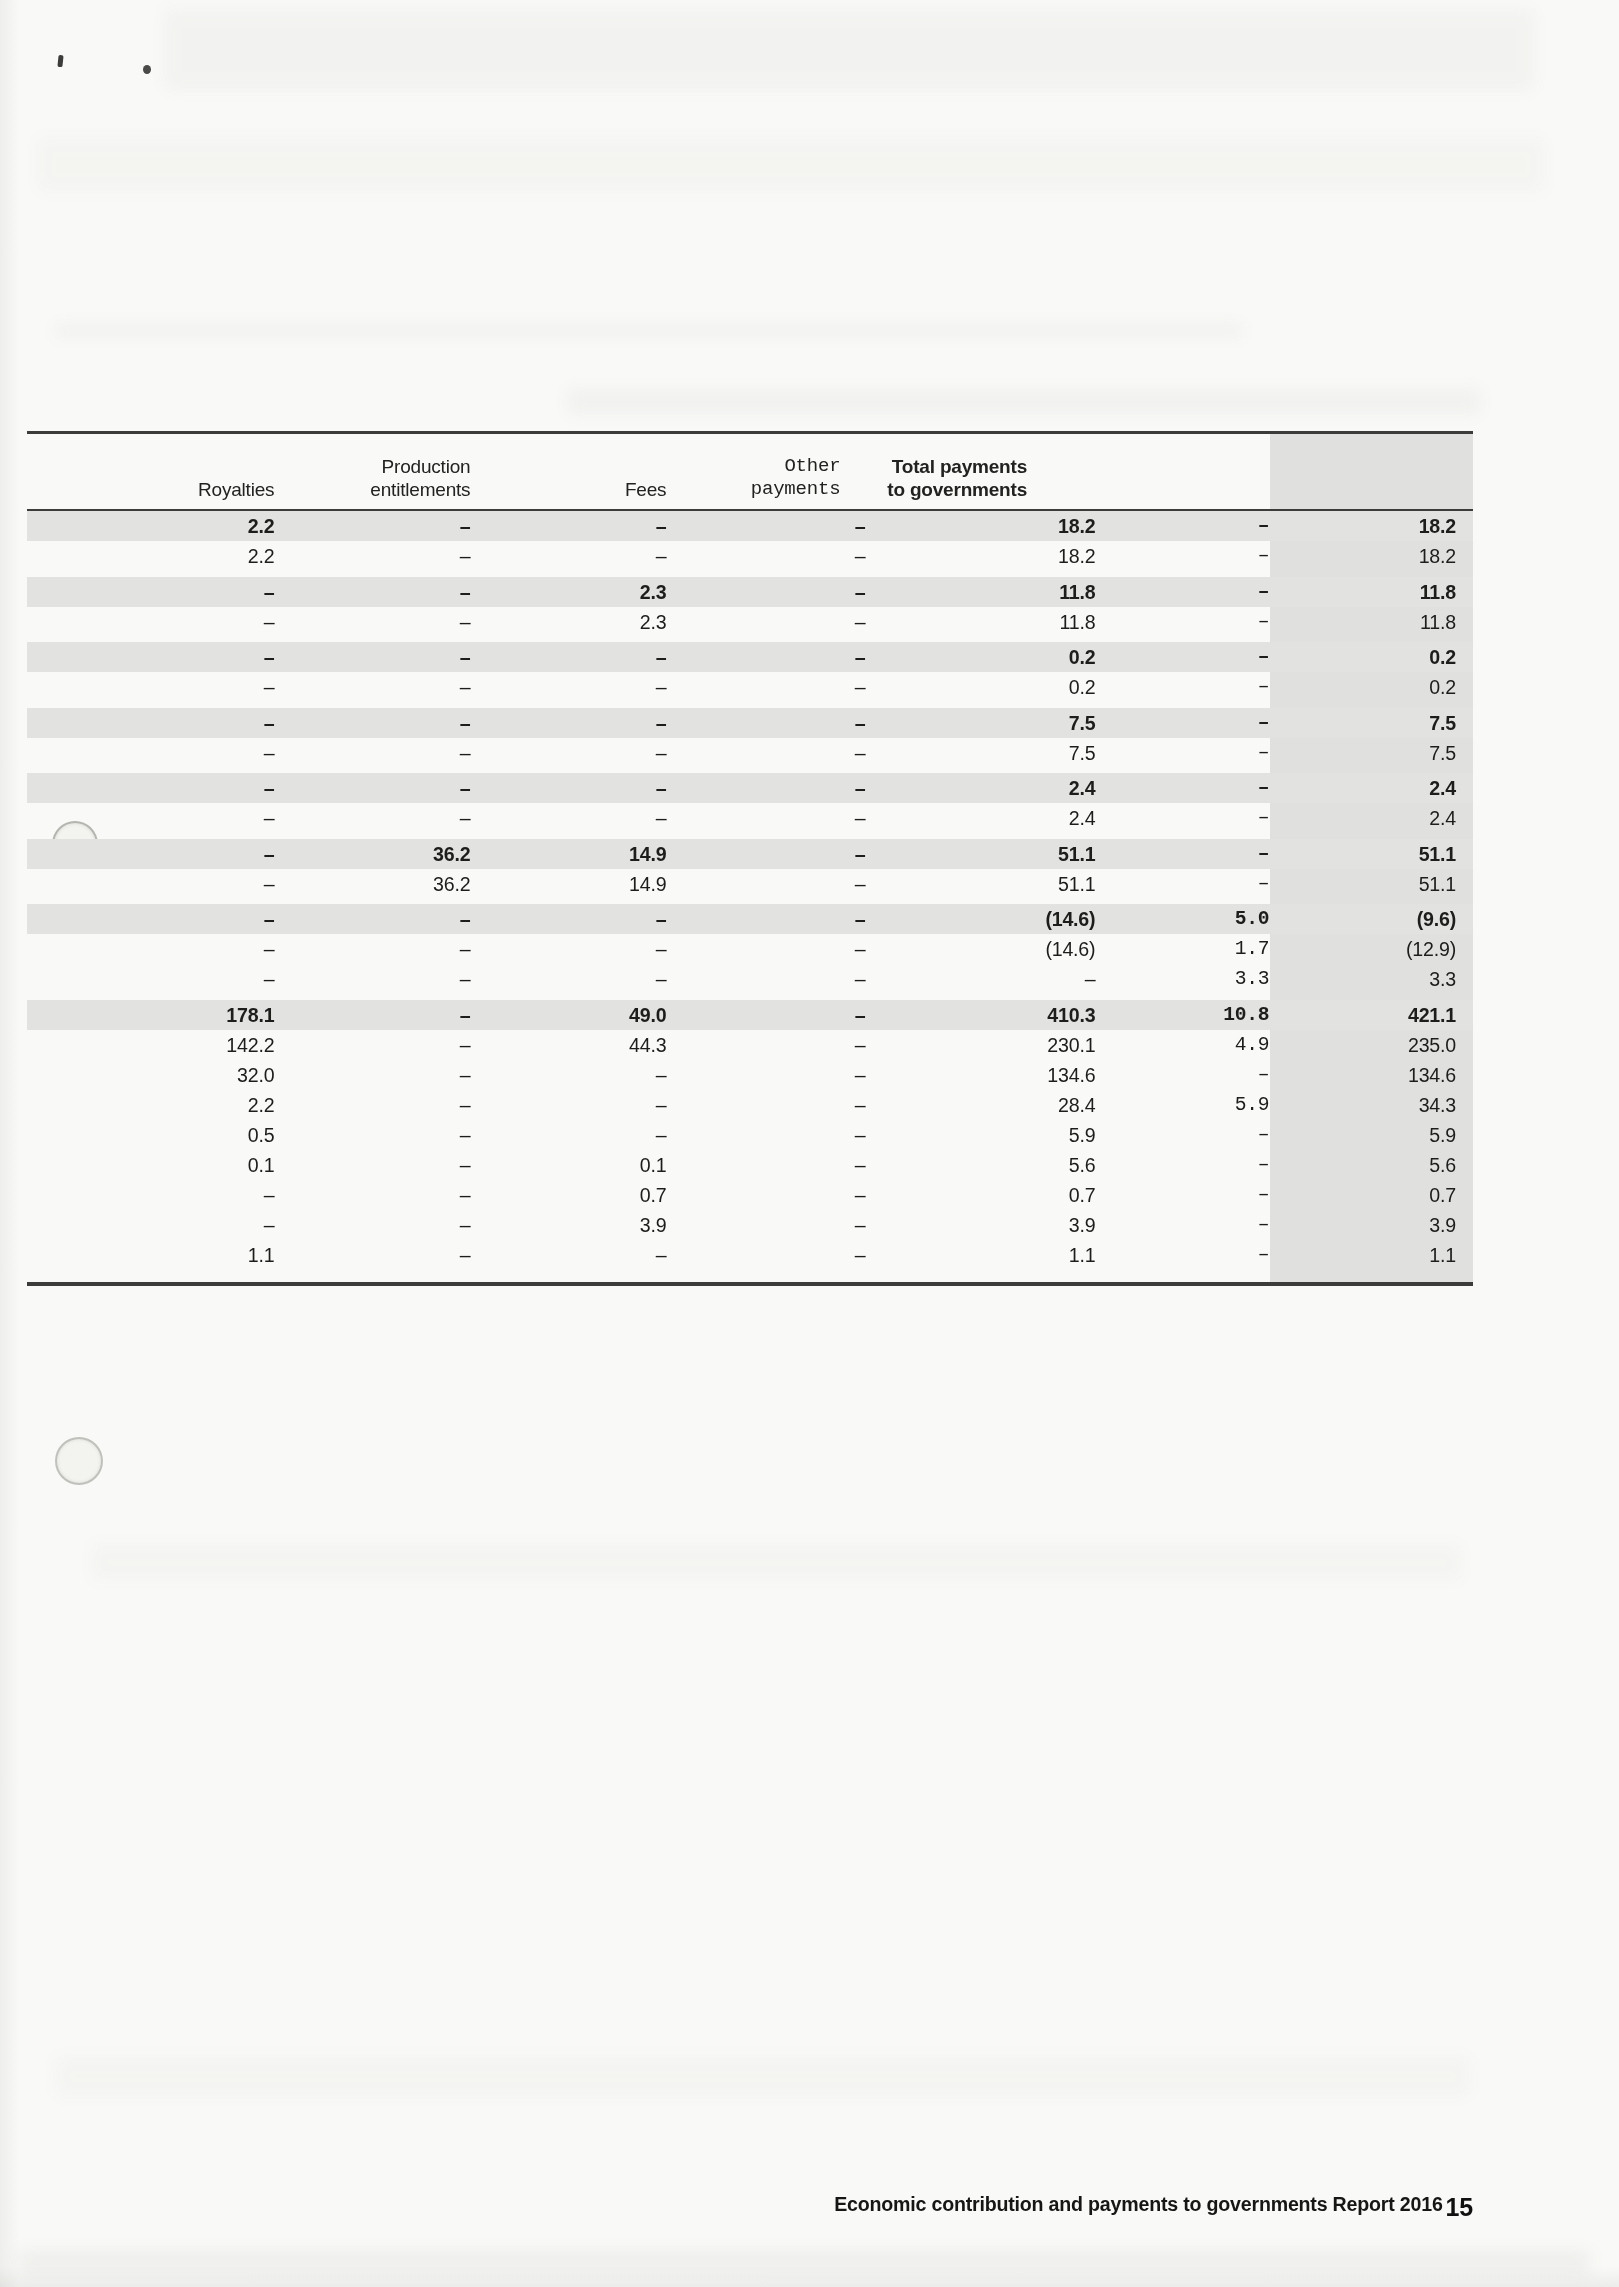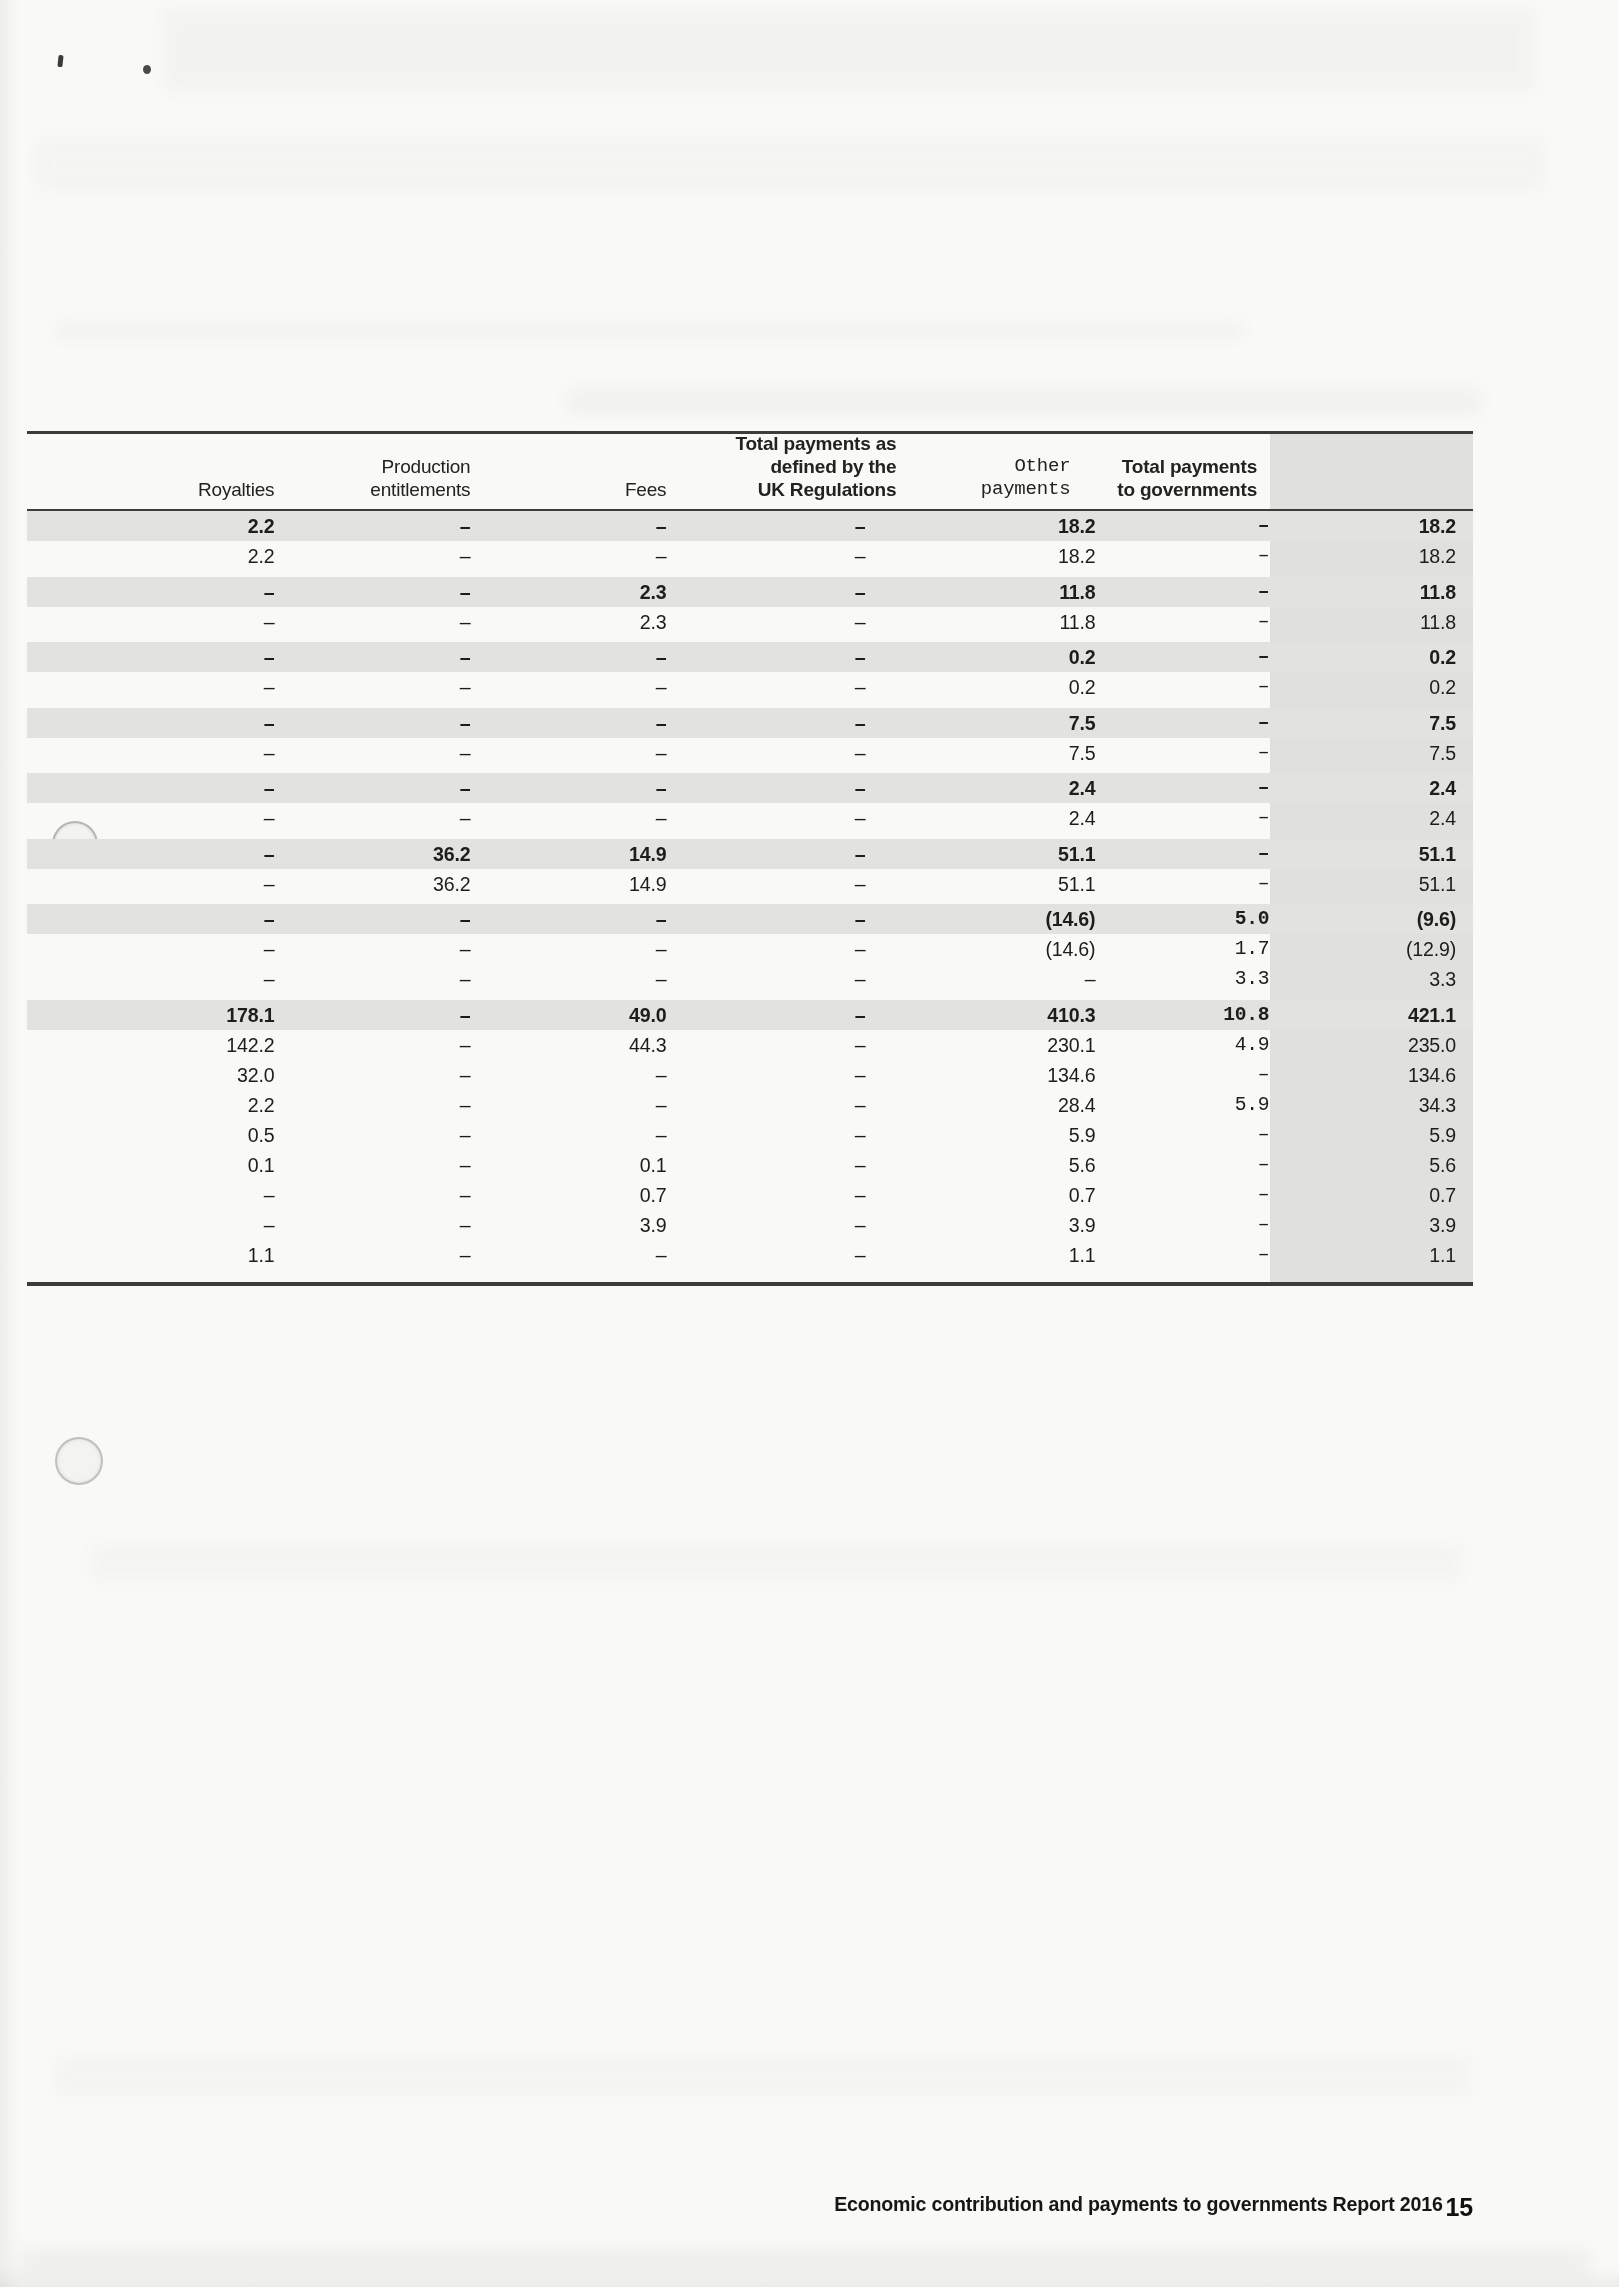--- a/index.html
+++ b/index.html
@@ -123,23 +123,20 @@
   <div class="artifact punch-hole hole-2"></div>
 
   <div class="payments-table">
     <div class="col-shade"></div>
     <div class="rule rule-top"></div>
     <div class="thead">
       <div class="th c0">Royalties</div>
       <div class="th c1">Production
 entitlements</div>
       <div class="th c2">Fees</div>
-      <div class="th c4 bold">Total payments as
-defined by the
-UK Regulations</div>
       <div class="th c5">Other
 payments</div>
       <div class="th c6 bold">Total payments
 to governments</div>
     </div>
     <div class="rule rule-headline"></div>
     <div class="tbody">
         <div class="tr band bold">
           <span class="td c0">2.2</span>
           <span class="td c1">–</span>

